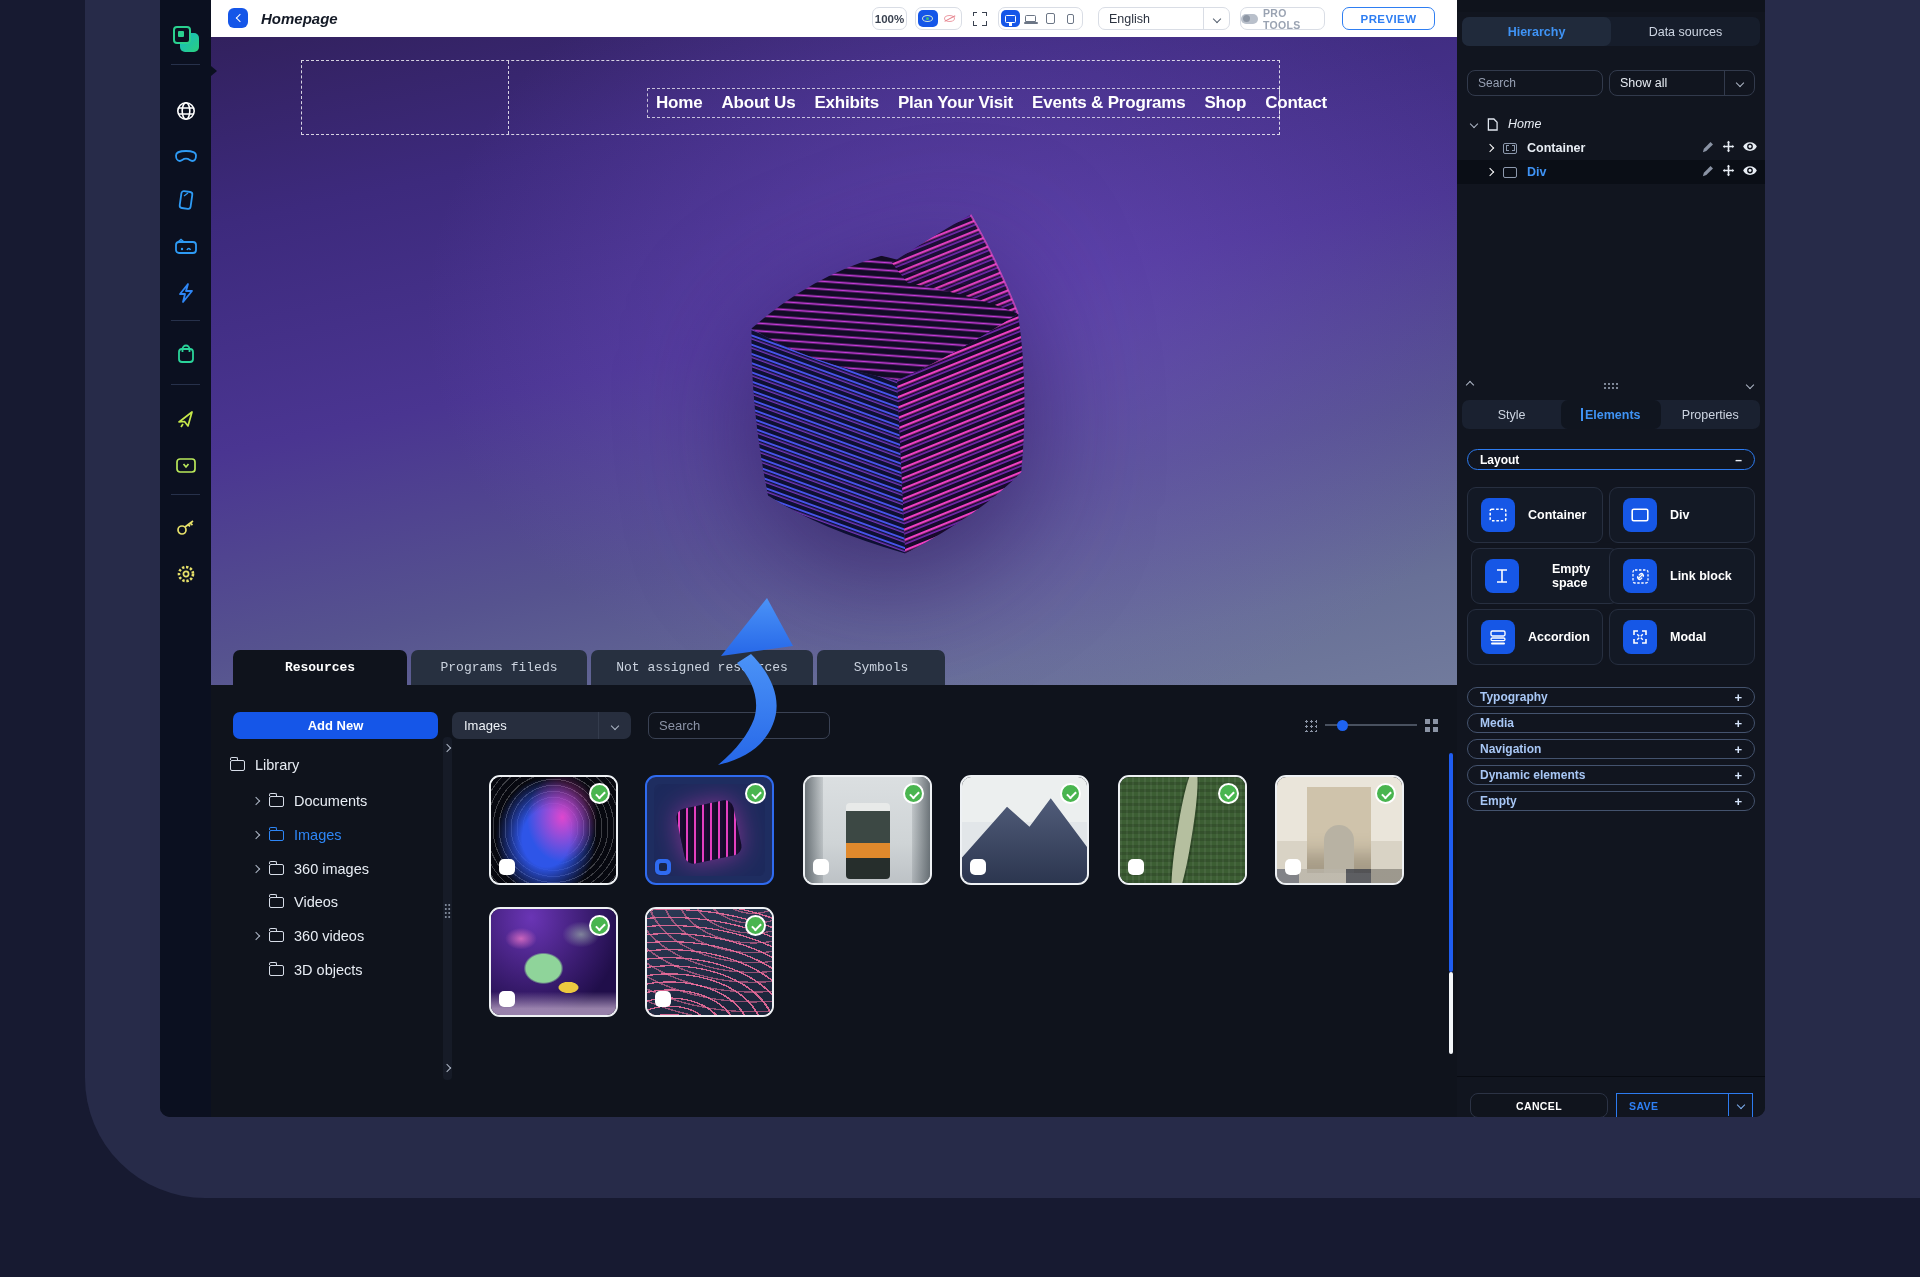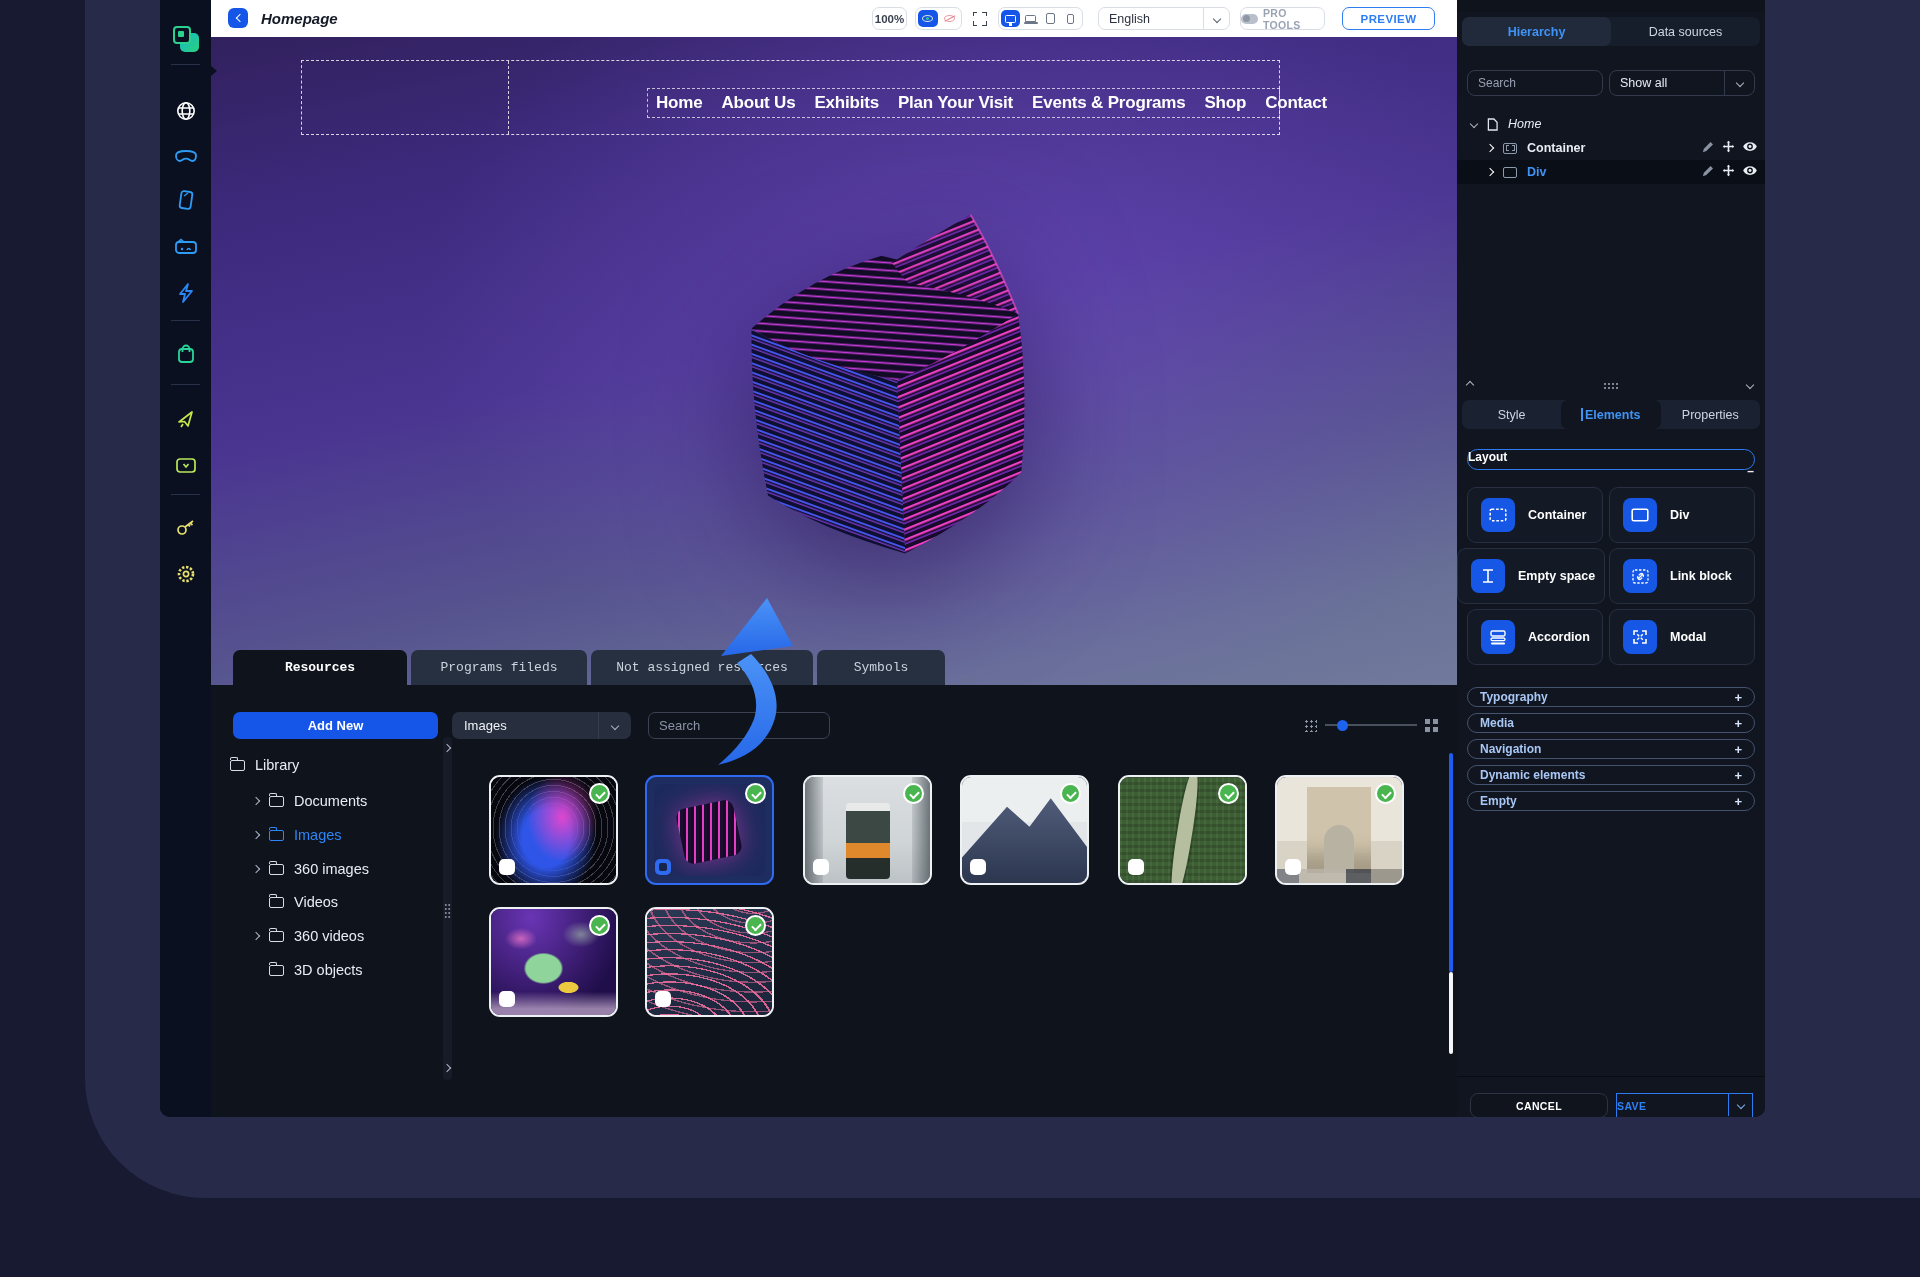--- a/index.html
+++ b/index.html
@@ -240,40 +240,40 @@
   .splitter .chv { position:absolute; top:4px; }
   .split-dots { position:absolute; left:146px; top:4px; width:16px; height:8px;
                 background-image:radial-gradient(circle,#7d8696 1px,transparent 1.2px); background-size:4px 4px; }
 
   .el-tabs { position:absolute; left:5px; top:388px; width:298px; height:29px; background:#1a2130; border-radius:7px; display:flex; }
   .el-tab { flex:1; display:flex; align-items:center; justify-content:center; font-size:12.5px; color:#cdd5e2; border-radius:7px; gap:2px; }
   .el-tab.active { background:#10151f; color:#3f93f5; font-weight:bold; }
   .caret-bar { width:1.5px; height:13px; background:#3f93f5; }
 
   .layout-pill { position:absolute; left:10px; top:437px; width:288px; height:21px; border:1.5px solid #2d7bf0; border-radius:11px;
-                 display:flex; align-items:flex-start; font-size:12px; font-weight:bold; color:#fff; padding:0 0;flex-direction:column; }
+                 display:flex; align-items:center; font-size:12px; font-weight:bold; color:#fff; padding:0 12px; }
   .layout-pill .minus { margin-left:auto; color:#e8edf4; font-weight:bold; }
 
   .el-card { position:absolute; height:56px; background:#131925; border:1px solid #272f40; border-radius:9px;
              display:flex; align-items:center; }
   .el-card .tile { width:34px; height:34px; border-radius:8px; background:#1657e6; margin-left:13px;
                    display:flex; align-items:center; justify-content:center; flex:none; }
   .el-card .lbl { margin-left:13px; color:#fff; font-weight:bold; font-size:12.5px; }
 
   .sec-pill { position:absolute; left:10px; width:288px; height:20px; border:1px solid #44536e; border-radius:10px;
               display:flex; align-items:center; font-size:12px; font-weight:bold; color:#a8c7f5; padding:0 12px; }
   .sec-pill .plus { margin-left:auto; color:#d5e4fb; font-weight:bold; font-size:13px; }
 
   .rp-footer-divider { position:absolute; left:0; top:1064px; width:308px; height:1px; background:#080b12; }
   .cancel-btn { position:absolute; left:13px; top:1081px; width:138px; height:25px; border-radius:8px; background:#10141d;
                 border:1px solid #2c3345; color:#fff; font-weight:bold; font-size:10.5px; letter-spacing:.4px;
                 display:flex; align-items:center; justify-content:center; }
   .save-btn { position:absolute; left:159px; top:1081px; width:137px; height:25px; border-radius:0;
               border:1.5px solid #2d7bf0; color:#2f80f5; font-weight:bold; font-size:10.5px; letter-spacing:.4px;
-              display:flex; align-items:center; }
+              display:flex; align-items:center; padding-left:12px; }
   .save-chev { position:absolute; right:0; top:0; width:24px; height:22px; border-left:1.5px solid #2d7bf0;
                display:flex; align-items:center; justify-content:center; }
 </style>
 </head>
 <body>
 
 <div class="stage">
   <div class="frame"></div>
 
   <div class="app">
@@ -684,21 +684,21 @@
         <span class="lbl">Container</span>
       </div>
       <div class="el-card" style="left:152px; top:475px; width:146px;">
         <span class="tile">
             <svg width="18" height="14" viewBox="0 0 18 14">
               <rect x="1.2" y="1.2" width="15.6" height="11.6" rx="1.5" fill="none" stroke="#fff" stroke-width="1.6"></rect>
             </svg>
           </span>
         <span class="lbl">Div</span>
       </div>
-      <div class="el-card" style="left:0; top:536px; width:148px;">
+      <div class="el-card" style="left:14px; top:536px; width:148px;gap:20px;">
         <span class="tile">
             <svg width="16" height="16" viewBox="0 0 16 16">
               <path d="M3 2h10M3 14h10M8 2v12" fill="none" stroke="#fff" stroke-width="1.6"></path>
             </svg>
           </span>
         <span class="lbl">Empty space</span>
       </div>
       <div class="el-card" style="left:152px; top:536px; width:146px;">
         <span class="tile">
             <svg width="17" height="15" viewBox="0 0 17 15">

